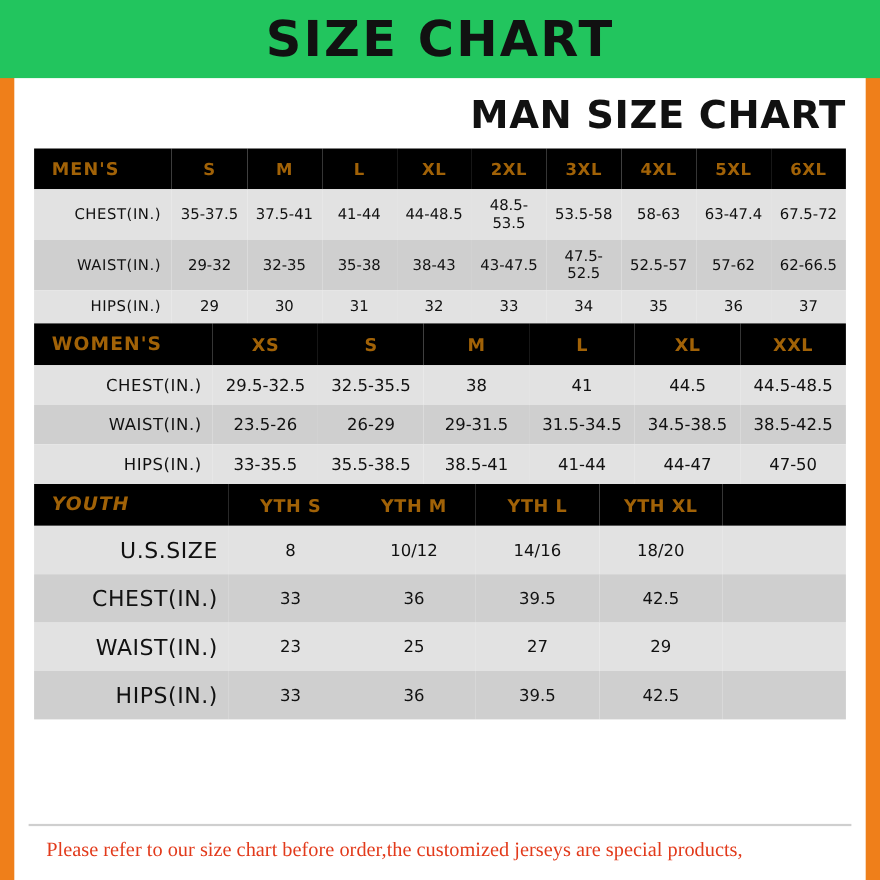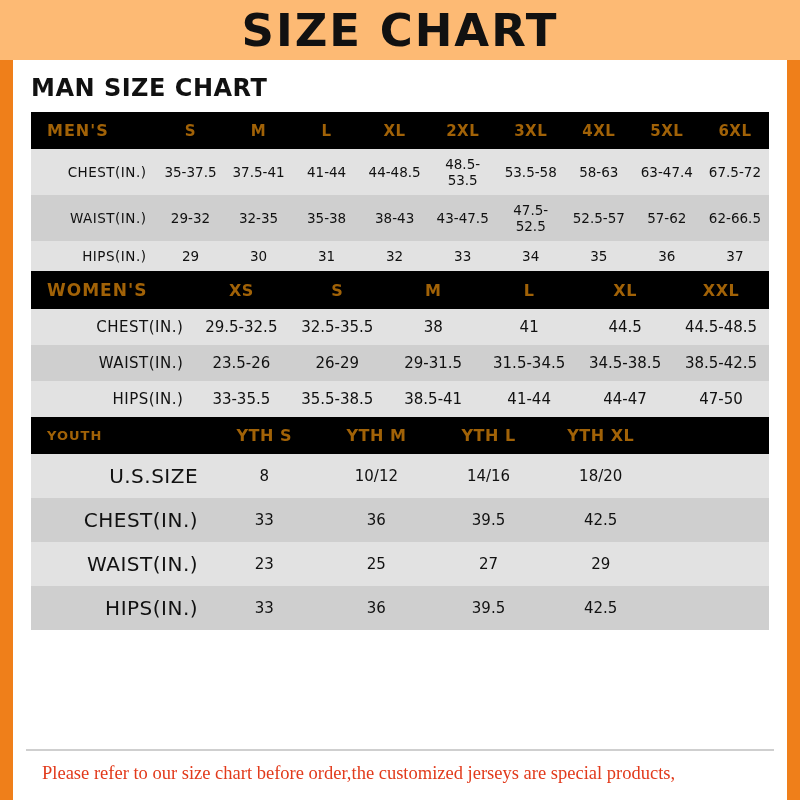--- a/index.html
+++ b/index.html
@@ -16,43 +16,43 @@
   .page {
     position: relative;
     width: 800px;
     height: 800px;
     box-sizing: border-box;
     border-left: 13px solid #ef7f1a;
     border-right: 13px solid #ef7f1a;
     background: #ffffff;
   }
   .header-band {
-    background: #fdba74;
-    height: 60px;
+    background: #22c55e;
+    height: 71px;
     display: flex;
     align-items: center;
     justify-content: center;
     margin: 0 -13px;
   }
   .header-title {
     font-family: "DejaVu Sans", sans-serif;
     font-weight: bold;
     font-size: 45px;
     letter-spacing: 2px;
     color: #111111;
     line-height: 1;
   }
   .section {
     padding: 0 18px;
   }
   .section-title {
-    text-align: left;
+    text-align: right;
     font-family: "DejaVu Sans", sans-serif;
     font-weight: bold;
-    font-size: 24px;
+    font-size: 35px;
     color: #111111;
     letter-spacing: 0.5px;
   }
   .sec-men .section-title { margin: 14px 0 10px; }
   .sec-women .section-title { margin: 20px 0 10px; }
   .sec-youth .section-title { margin: 22px 0 10px; }
 
   table.chart {
     width: 100%;
     border-collapse: collapse;
@@ -95,21 +95,21 @@
 
   
   .tbl-men col.c0 { width: 17%; }
   .tbl-women col.c0 { width: 22%; }
   .tbl-youth col.c0 { width: 24%; }
   .tbl-women thead th { font-size: 16px; }
   .tbl-women tbody td { font-size: 15px; padding: 9px 2px; }
   .tbl-women tbody td.first { font-size: 15px; }
   .tbl-women thead th.first { font-size: 17px; }
   .tbl-youth thead th { font-size: 16px; }
-  .tbl-youth thead th.first { font-size: 13px; }
+  .tbl-youth thead th.first { font-size: 17px; font-style: italic; }
   .tbl-youth tbody td { font-size: 15px; padding: 10px 2px; }
   .tbl-youth tbody td.first { font-size: 20px; }
 
   .footer-note {
     position: absolute;
     left: 13px;
     right: 13px;
     bottom: 0;
     padding: 10px 16px 14px;
     box-sizing: border-box;

